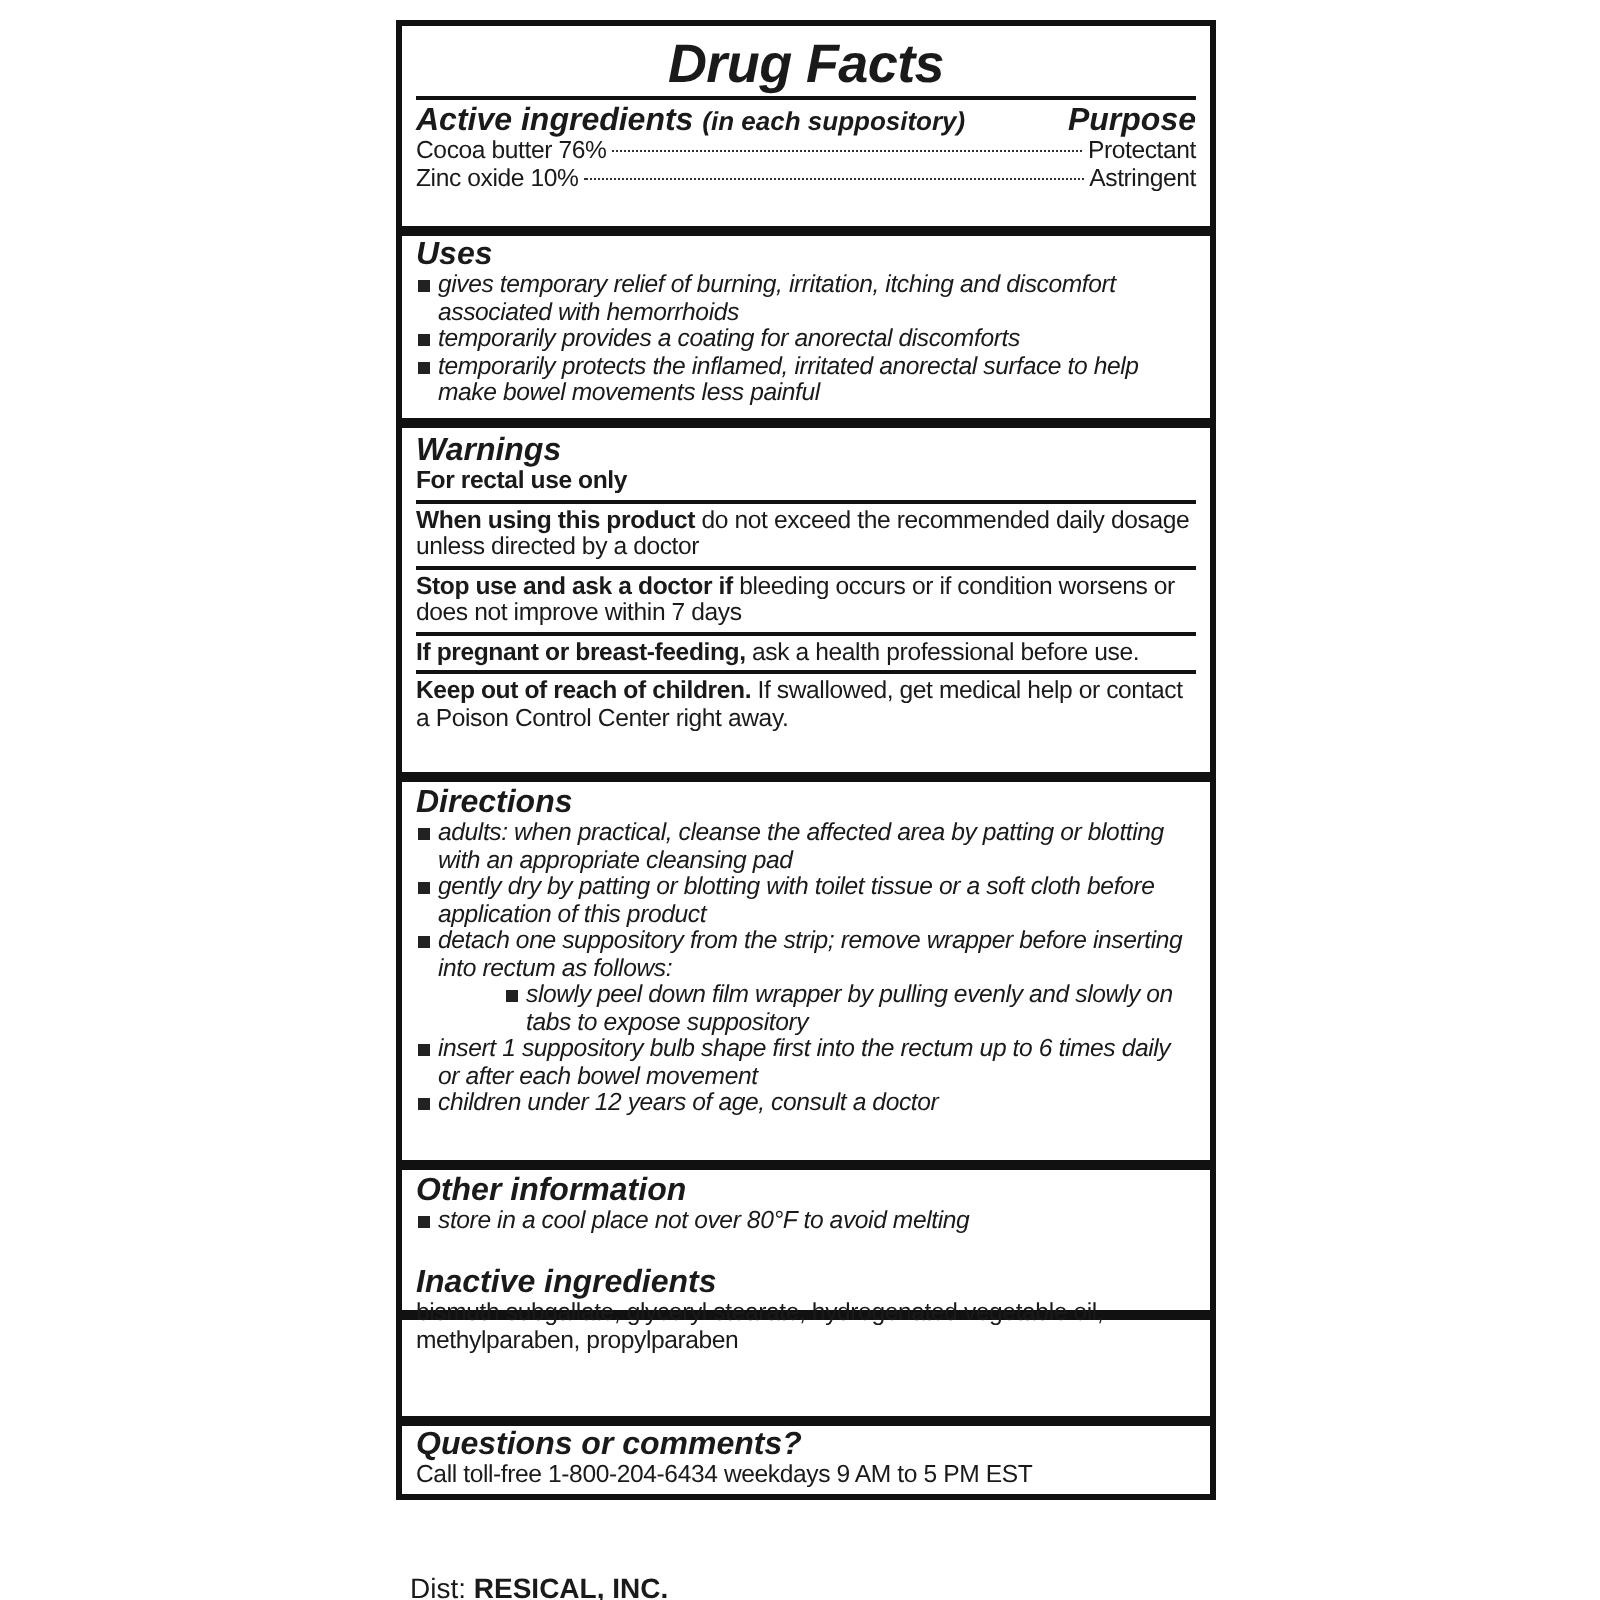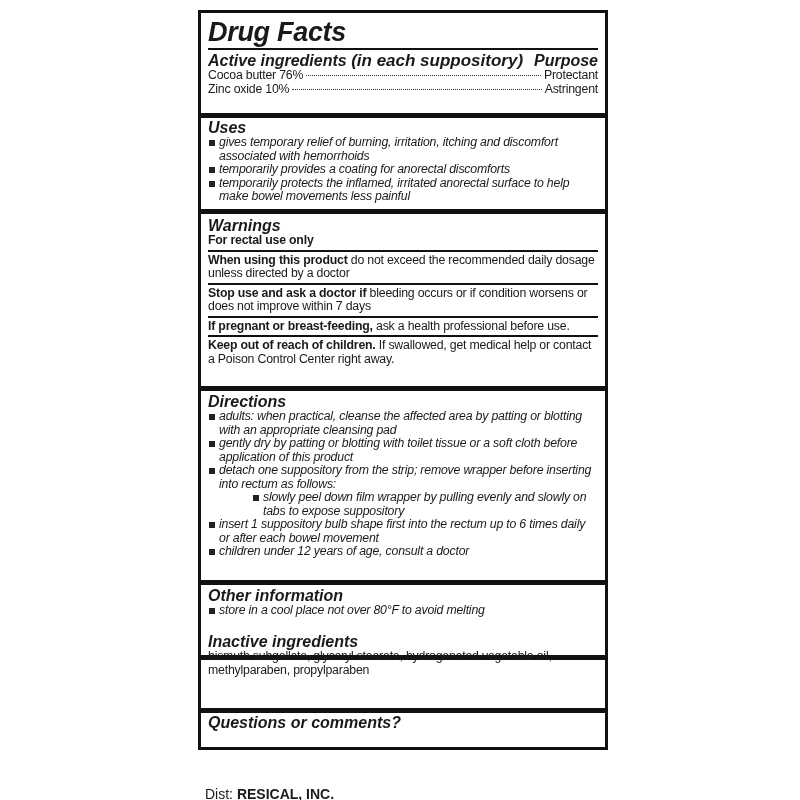--- a/index.html
+++ b/index.html
@@ -3,24 +3,24 @@
 <meta charset="utf-8">
 <style>
   html, body { margin:0; padding:0; background:#ffffff; }
   body { width:800px; height:800px; position:relative; overflow:hidden;
          font-family:"Liberation Sans", sans-serif; color:#1a1a1a; }
   .label { position:absolute; left:198px; top:10px; width:410px; height:740px;
            border:3px solid #111; box-sizing:border-box; background:#fff; }
   .sec { position:absolute; left:0; right:0; padding:0 7px; box-sizing:border-box; }
   .thick { position:absolute; left:0; right:0; height:5px; background:#111; }
   .thin { height:2px; background:#111; margin:2px 0; }
-  .title { font-size:27px; font-weight:bold; font-style:italic; letter-spacing:-0.3px; line-height:30px; margin-top:4px; }
+  .title { font-size:27px; font-weight:bold; font-style:italic; letter-spacing:-0.3px; line-height:30px; margin-top:4px;text-align:center; }
   .h { font-size:16px; font-weight:bold; font-style:italic; line-height:17px; }
   .row { display:flex; justify-content:space-between; align-items:baseline; }
-  .sub { font-size:17px; font-weight:bold; }
+  .sub { font-size:13px; font-weight:bold; }
   .t { font-size:12.3px; line-height:13.5px; letter-spacing:-0.2px; }
   .bul { position:relative; padding-left:11px;font-style:italic; }
   .bul::before { content:""; position:absolute; left:1px; top:4px; width:6px; height:6px; background:#222; }
   .ind { padding-left:55px; }
   .ind::before { left:45px; }
   .dots { flex:1; border-bottom:1.5px dotted #333; margin:0 3px; transform:translateY(-3px); }
   b { font-weight:bold; }
   .footer { position:absolute; left:205px; top:786px; width:400px; font-size:14px; line-height:16px; }
   .made { position:absolute; right:0; top:18px; font-weight:bold; font-size:14px; }
 </style>
@@ -95,20 +95,21 @@
 
   <div class="sec" style="top:620px;">
     <div class="h">Inactive ingredients</div>
     <div class="t">bismuth subgallate, glyceryl stearate, hydrogenated vegetable oil, methylparaben, propylparaben</div>
   </div>
 
   <div class="thick" style="top:695px;"></div>
 
   <div class="sec" style="top:701px;">
     <div class="h">Questions or comments?</div>
+    <div class="t">Call toll-free 1-800-204-6434 weekdays 9 AM to 5 PM EST</div>
   </div>
 </div>
 
 <div class="footer">
   <div><span>Dist: </span><b>RESICAL, INC.</b></div>
   <div>Orchard Park, New York  14127</div>
   <div class="made">Made in USA</div>
 </div>
 
 </body></html>

